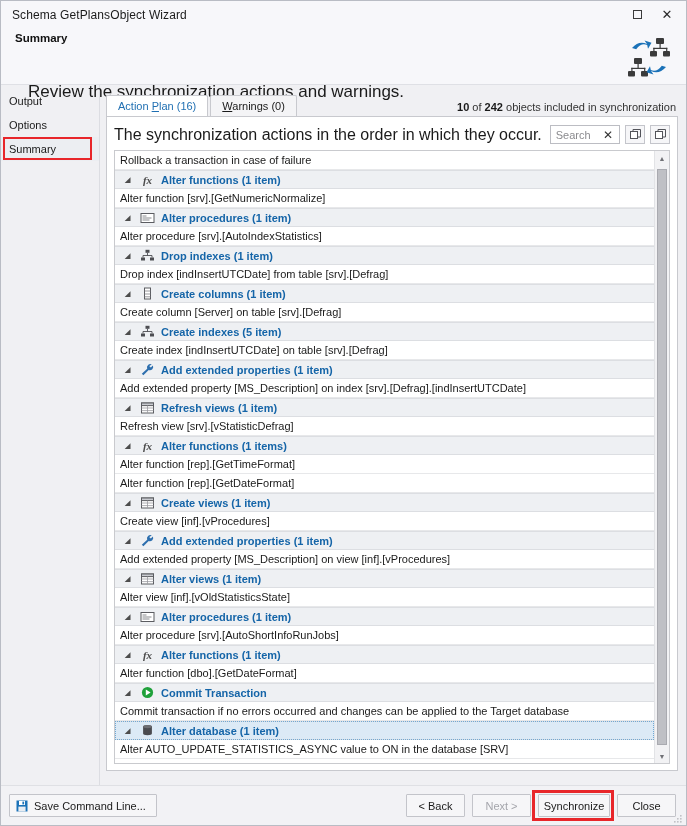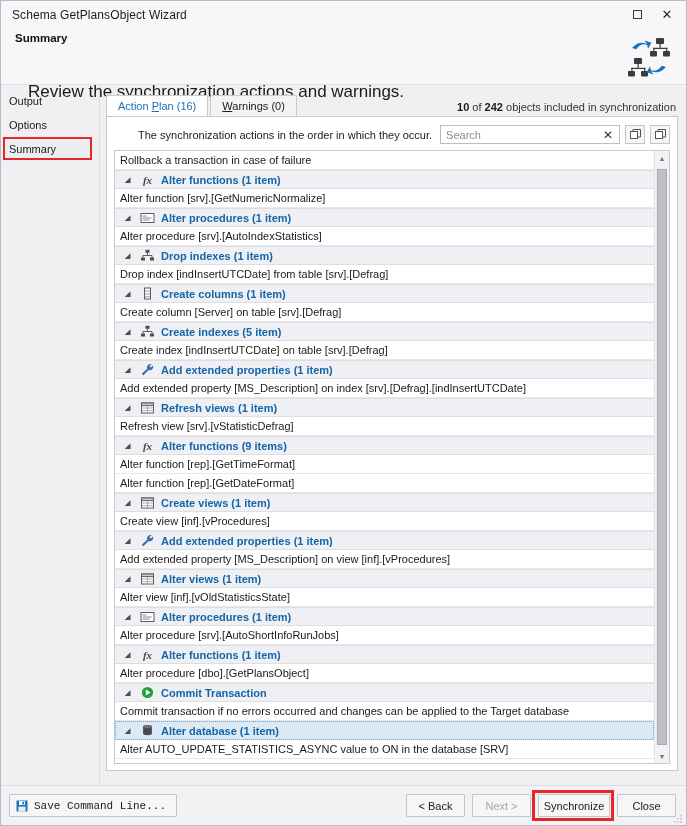--- a/index.html
+++ b/index.html
@@ -166,25 +166,24 @@
     position: relative;
     padding: 8px 7px 6px 7px;
   }
   .searchrow {
     height: 19px;
     display: flex;
     align-items: center;
     margin-bottom: 6px;
   }
   .searchlabel {
-    font-size: 11px;
+    font-size: 16px;
     color: #1a1a1a;
     white-space: nowrap;
     margin-right: 8px;
-    margin-left: 24px;
   }
   .searchbox {
     flex: 1 1 auto;
     height: 19px;
     border: 1px solid #bcbdc3;
     background: #fff;
     display: flex;
     align-items: center;
     padding: 0 4px 0 5px;
     min-width: 0;
@@ -325,21 +324,20 @@
     color: #1a1a1a;
     padding: 0 12px;
     display: flex;
     align-items: center;
     justify-content: center;
     border-radius: 1px;
   }
   .btn.disabled { color: #a4a5ab; }
   .btn.save {
     padding: 0 10px 0 6px;
-    font-family: Liberation Mono, monospace;
   }
   .btn.save .fd { margin-right: 6px; display: flex; }
   .spacer { flex: 1 1 auto; }
   .navbtns { display: flex; align-items: center; gap: 7px; }
   .btn.w70 { width: 59px; padding: 0; }
   .btn.w80 { width: 72px; padding: 0; }
   #sync-highlight {
     position: absolute;
     border: 3px solid #e8262a;
     left: 531px; top: 4px; width: 82px; height: 31px;
@@ -537,21 +535,21 @@
                 <span class="glabel">Refresh views (1 item)</span>
               </div>
               <div class="row detail"><span>Refresh view [srv].[vStatisticDefrag]</span></div>
               <div class="row group">
                 <span class="tri">◢</span>
                 <span class="gicon">
                   <svg width="15" height="13" viewBox="0 0 15 13">
                     <text x="7.5" y="11" font-size="11" font-style="italic" font-family="Liberation Serif, serif" fill="#4a4a4a" text-anchor="middle">fx</text>
                   </svg>
                 </span>
-                <span class="glabel">Alter functions (9 items)</span>
+                <span class="glabel">Alter functions (1 items)</span>
               </div>
               <div class="row detail"><span>Alter function [rep].[GetTimeFormat]</span></div>
               <div class="row detail"><span>Alter function [rep].[GetDateFormat]</span></div>
               <div class="row group">
                 <span class="tri">◢</span>
                 <span class="gicon">
                   <svg width="15" height="13" viewBox="0 0 15 13">
                     <rect x="1.5" y="2" width="12" height="10" fill="#fff" stroke="#5b5c61"></rect>
                     <rect x="1.5" y="2" width="12" height="2.6" fill="#c9cbd0" stroke="#5b5c61"></rect>
                     <path d="M1.5 7 H13.5 M1.5 9.6 H13.5 M7.5 4.6 V12" stroke="#9a9ba0" stroke-width="0.8"></path>
@@ -597,21 +595,21 @@
               <div class="row detail"><span>Alter procedure [srv].[AutoShortInfoRunJobs]</span></div>
               <div class="row group">
                 <span class="tri">◢</span>
                 <span class="gicon">
                   <svg width="15" height="13" viewBox="0 0 15 13">
                     <text x="7.5" y="11" font-size="11" font-style="italic" font-family="Liberation Serif, serif" fill="#4a4a4a" text-anchor="middle">fx</text>
                   </svg>
                 </span>
                 <span class="glabel">Alter functions (1 item)</span>
               </div>
-              <div class="row detail"><span>Alter procedure [dbo].[GetPlansObject]</span></div>
+              <div class="row detail"><span>Alter function [dbo].[GetDateFormat]</span></div>
               <div class="row group">
                 <span class="tri">◢</span>
                 <span class="gicon">
                   <svg width="15" height="13" viewBox="0 0 15 13">
                     <circle cx="7.5" cy="6.5" r="5.6" fill="#1fa13a"></circle>
                     <path d="M5.8 3.6 L10.6 6.5 L5.8 9.4 Z" fill="#ffffff"></path>
                   </svg>
                 </span>
                 <span class="glabel">Commit Transaction</span>
               </div>

